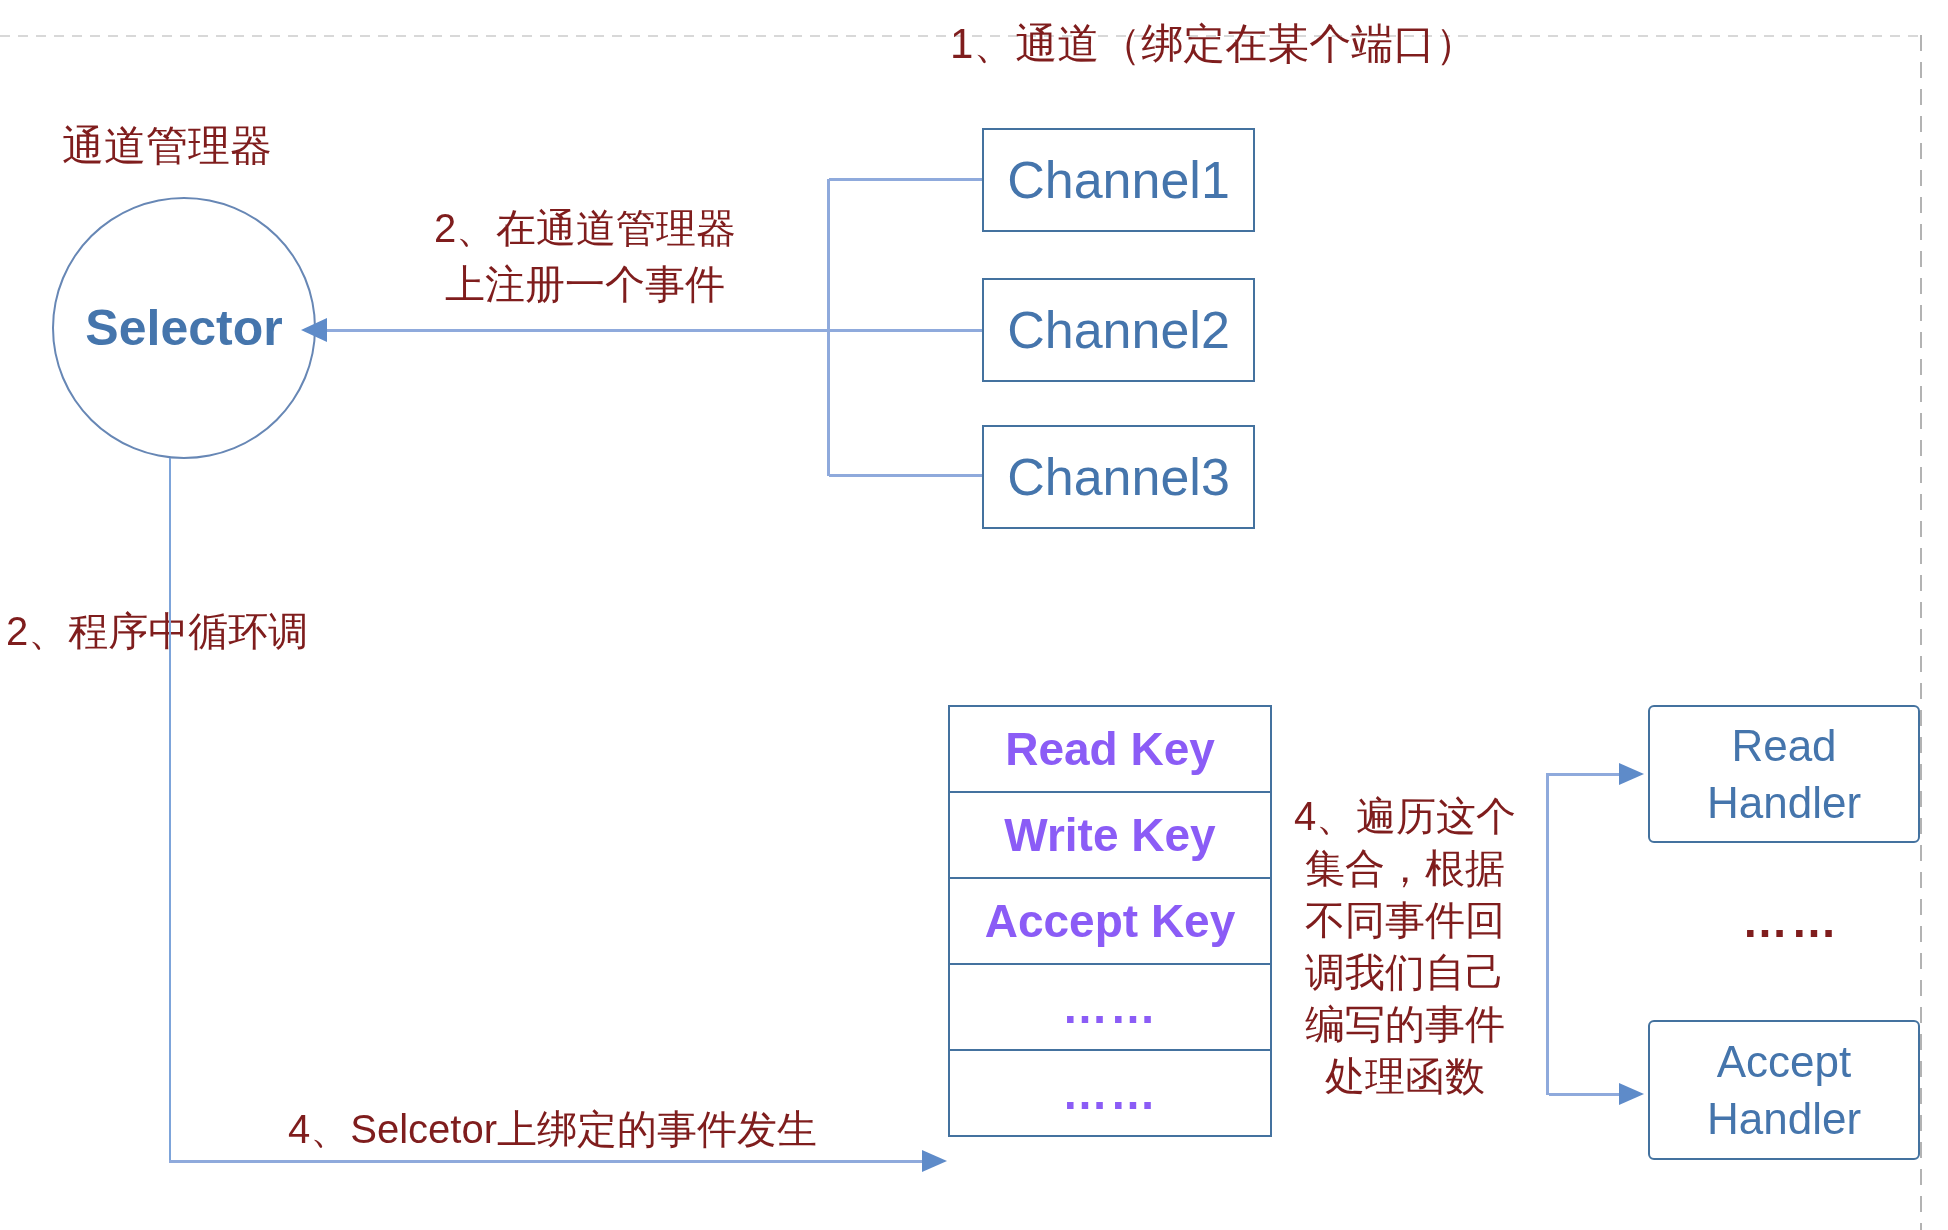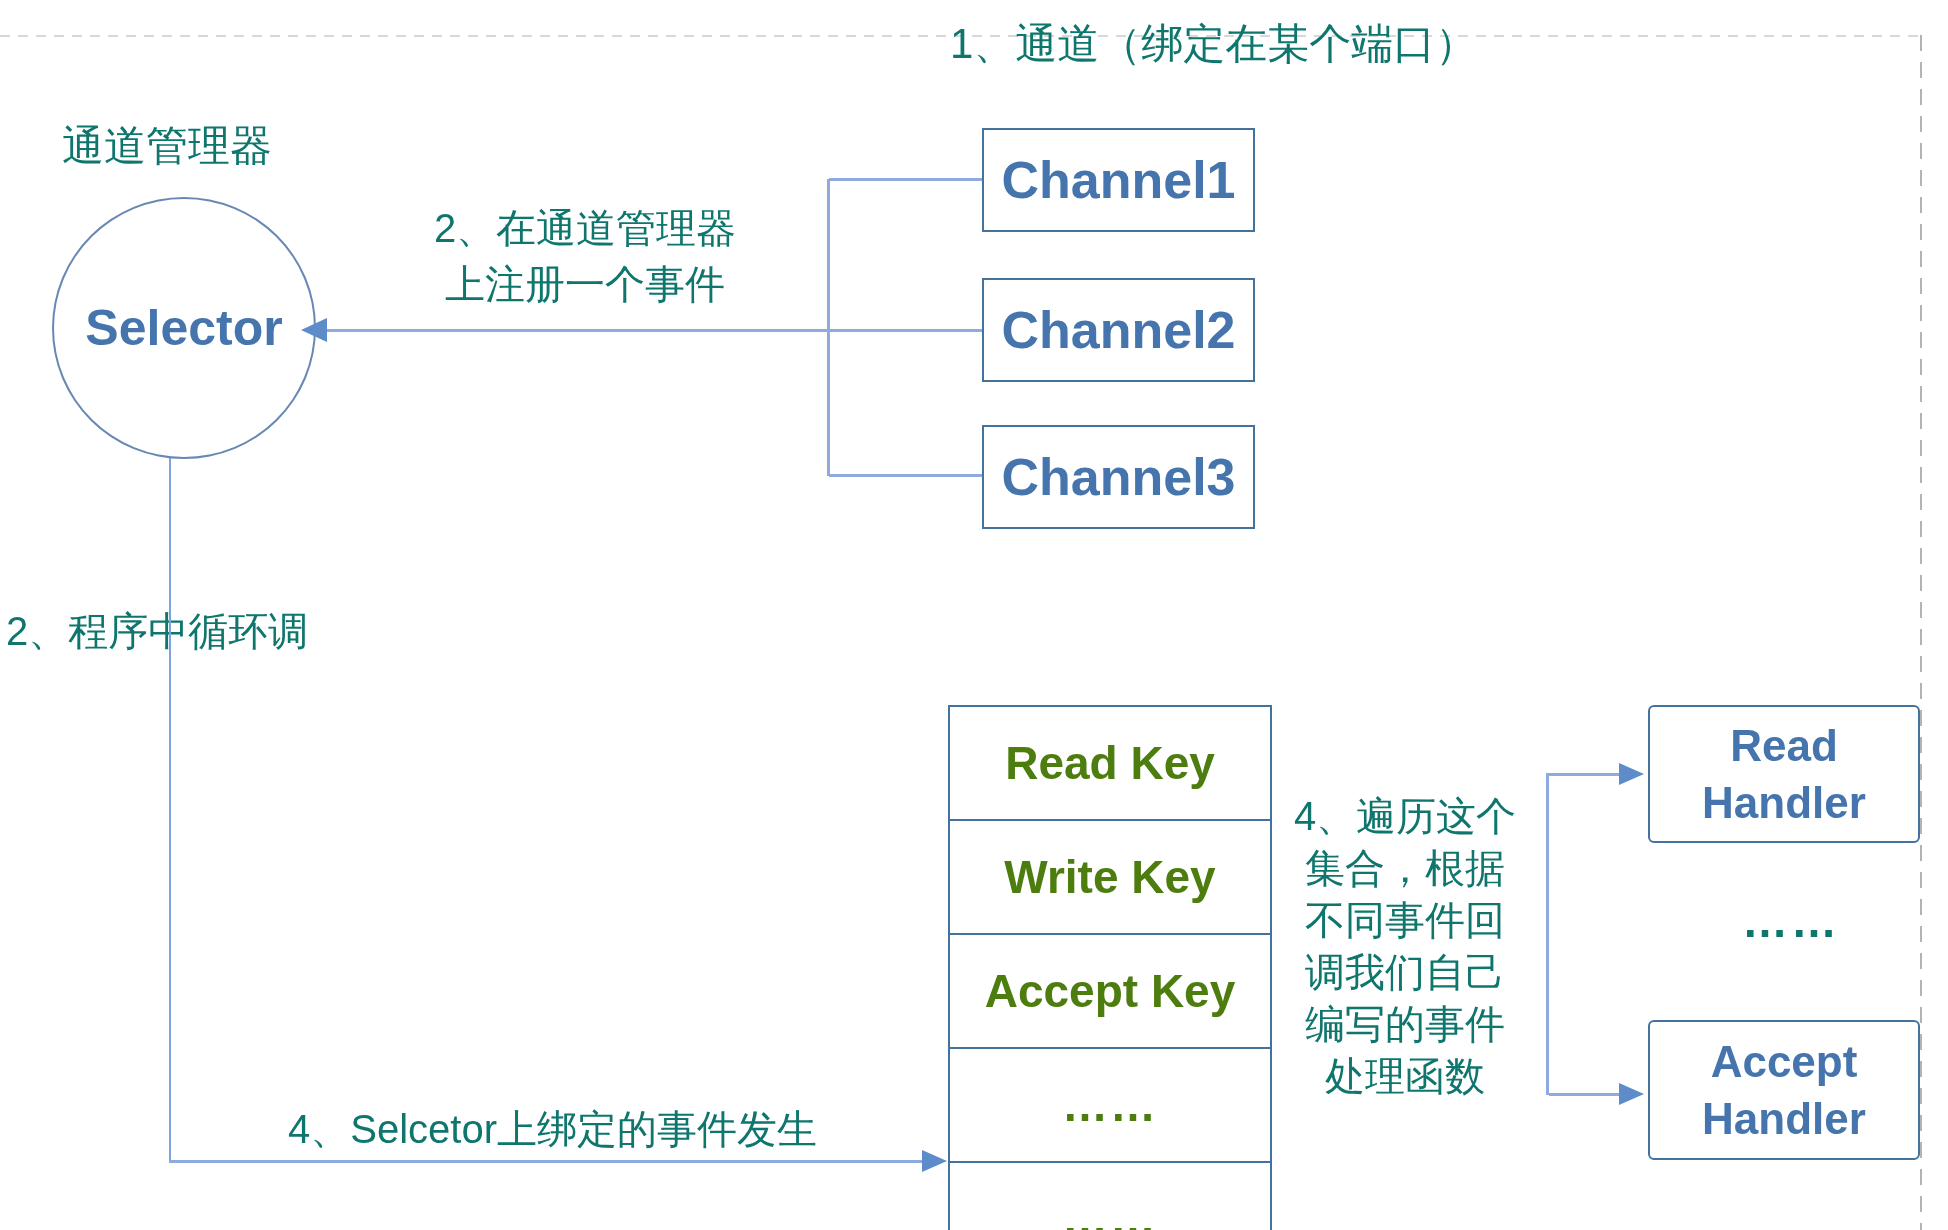--- a/index.html
+++ b/index.html
@@ -7,40 +7,40 @@
     position:relative;width:1948px;height:1230px;background:#ffffff;
     overflow:hidden;font-family:"Liberation Sans",sans-serif;
   }
   .abs{position:absolute;}
   
   .guide-h{left:0;top:35px;width:1921px;height:2px;
     background:repeating-linear-gradient(90deg,#d8d8d8 0 10px,transparent 10px 18px);}
   .guide-v{left:1920px;top:35px;width:2px;height:1195px;
     background:repeating-linear-gradient(180deg,#b3b3b3 0 16px,transparent 16px 27px);}
   
-  .note{color:#0f766e;font-size:40px;line-height:1.35;white-space:nowrap;}
+  .note{color:#7f1d1d;font-size:40px;line-height:1.35;white-space:nowrap;}
   .lbl-step1{left:950px;top:16px;font-size:42px;}
   .lbl-manager{left:62px;top:118px;font-size:42px;}
   .lbl-register{left:420px;top:200px;width:330px;text-align:center;line-height:56px;}
   .lbl-loop{left:6px;top:600px;line-height:62px;}
   .lbl-step3{left:288px;top:1102px;}
   .lbl-iterate{left:1280px;top:790px;width:250px;text-align:center;line-height:52px;}
   .lbl-hdots{left:1742px;top:890px;font-size:46px;font-weight:700;letter-spacing:3px;}
   
-  .box{border:2px solid #44729f;background:#fff;color:#4575ac;font-weight:700;
+  .box{border:2px solid #44729f;background:#fff;color:#4575ac;font-weight:400;
     display:flex;align-items:center;justify-content:center;text-align:center;}
   .circle{left:52px;top:197px;width:260px;height:258px;border:2px solid #6787b5;
     border-radius:50%;display:flex;align-items:center;justify-content:center;
     color:#4575ac;font-size:50px;font-weight:600;background:#fff;}
   .channel{left:982px;width:269px;height:100px;font-size:52px;}
   .ch1{top:128px;} .ch2{top:278px;} .ch3{top:425px;}
   .stack{left:948px;top:705px;width:320px;display:flex;flex-direction:column;
     border:2px solid #44729f;background:#fff;}
-  .stack .row{height:112px;display:flex;align-items:center;justify-content:center;
-    color:#4d7c0f;font-size:46px;font-weight:600;}
+  .stack .row{height:84px;display:flex;align-items:center;justify-content:center;
+    color:#8b5cf6;font-size:46px;font-weight:600;}
   .stack .row + .row{border-top:2px solid #44729f;}
   .stack .row.dots{letter-spacing:2px;font-weight:700;}
   .handler{left:1648px;width:268px;flex-direction:column;font-size:44px;line-height:1.3;border-radius:6px;}
   .read-handler{top:705px;height:134px;}
   .accept-handler{top:1020px;height:136px;}
   
   .line{background:#8faadc;}
   .thin{background:#7da4da;}
   .reg-v{left:827px;top:179px;width:3px;height:297px;}
   .reg-stub1{left:829px;top:178px;width:153px;height:3px;}

